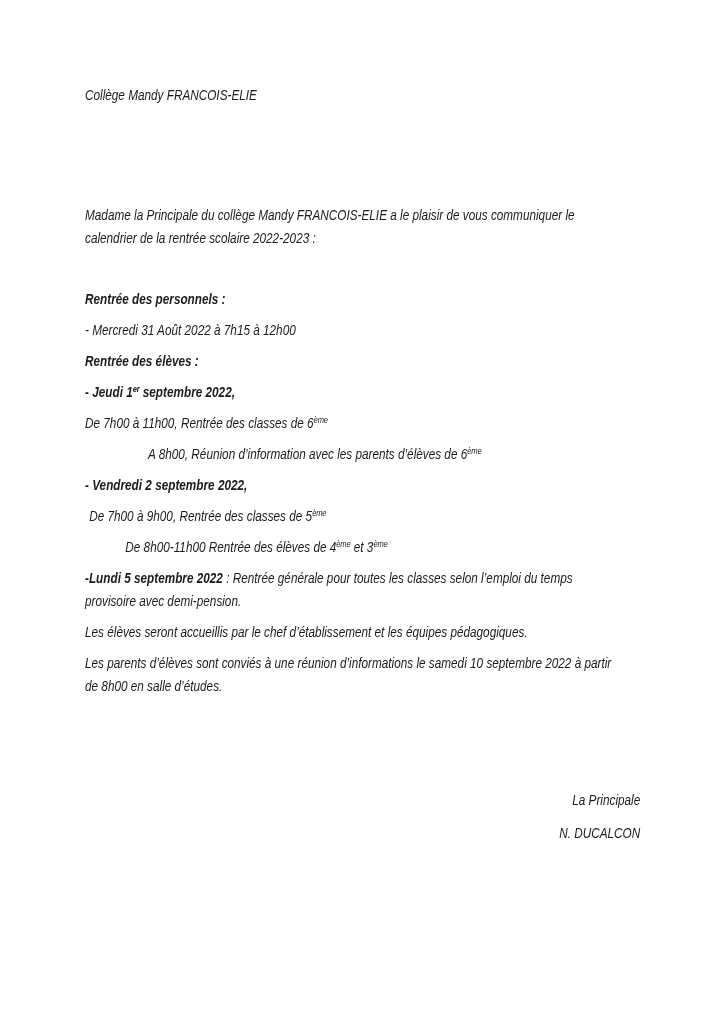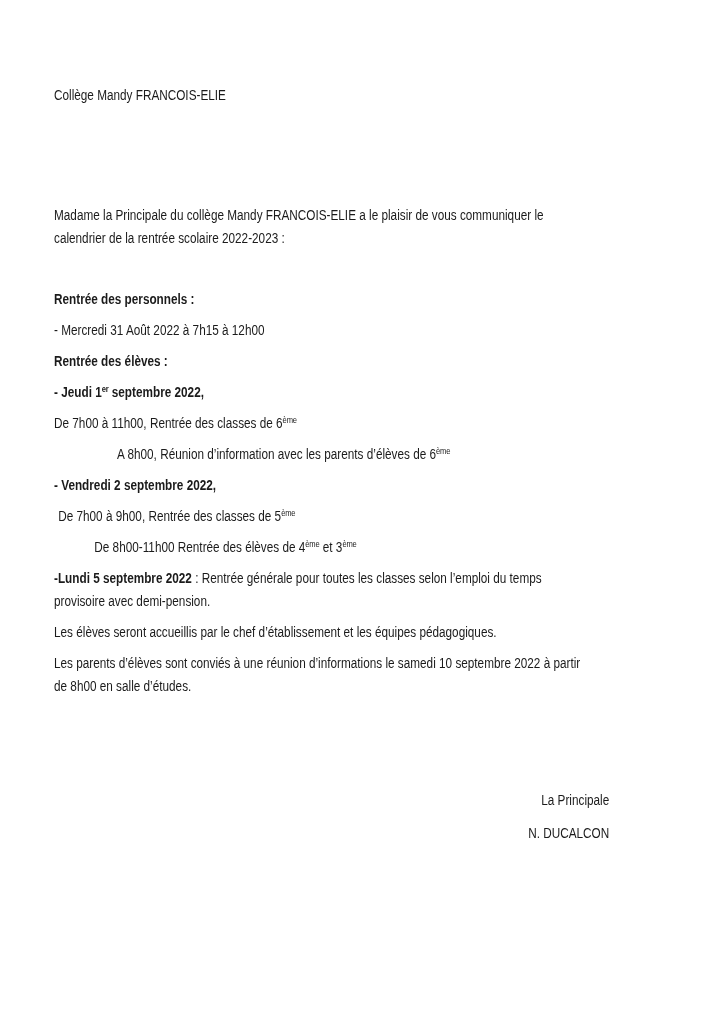--- a/index.html
+++ b/index.html
@@ -9,21 +9,21 @@
     height: 1024px;
     margin: 0 auto;
     background: #ffffff;
     font-family: "Liberation Sans", sans-serif;
     font-size: 14px;
     line-height: 23px;
     color: #1b1b1b;
     overflow: hidden;
     -webkit-font-smoothing: antialiased;
   }
-  .content { padding: 84px 0 0 54px; }
+  .content { padding: 84px 0 0 85px; font-style: italic; }
   
   .squeeze { width: 661px; transform: scaleX(0.84); transform-origin: top left; }
   p { margin: 0 0 8px 0; white-space: nowrap; }
   .line { display: block; white-space: nowrap; }
   .letterhead { margin-bottom: 97px; }
   .intro { margin-bottom: 38px; }
   .b { font-weight: 700; }
   .indent-a { padding-left: 75px; }   
   .indent-b { padding-left: 48px; }   
   .indent-t { padding-left: 5px; }    

